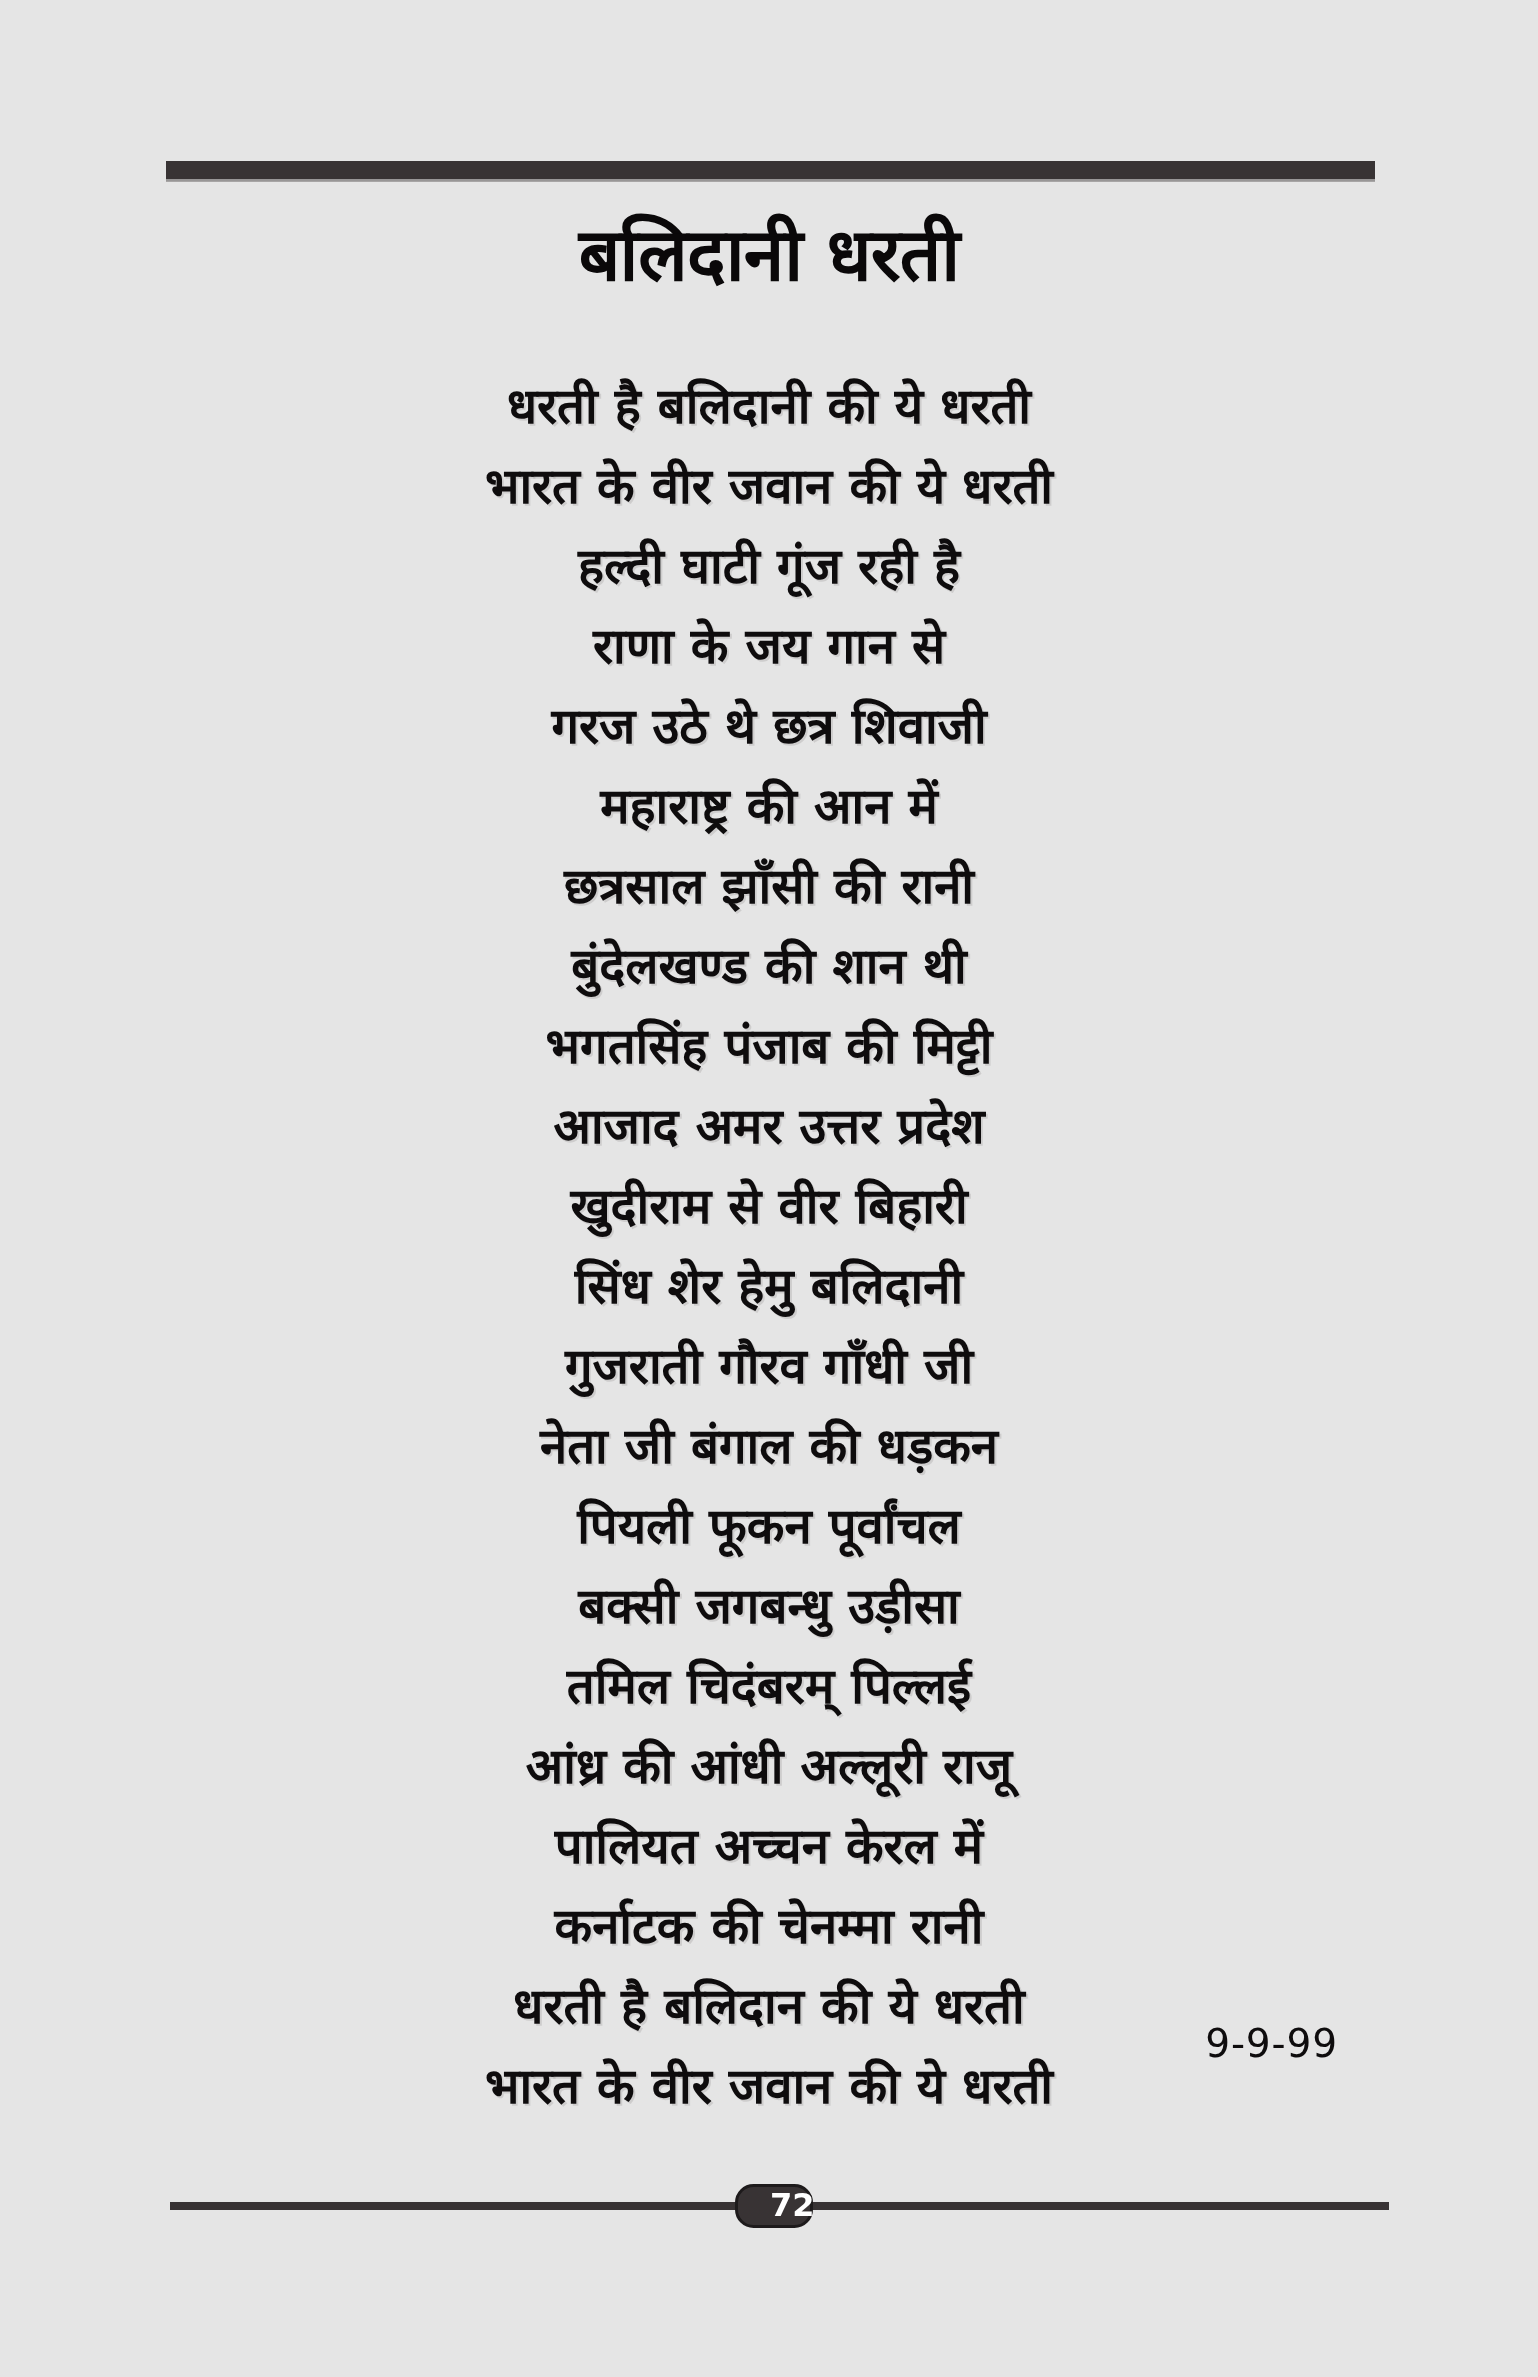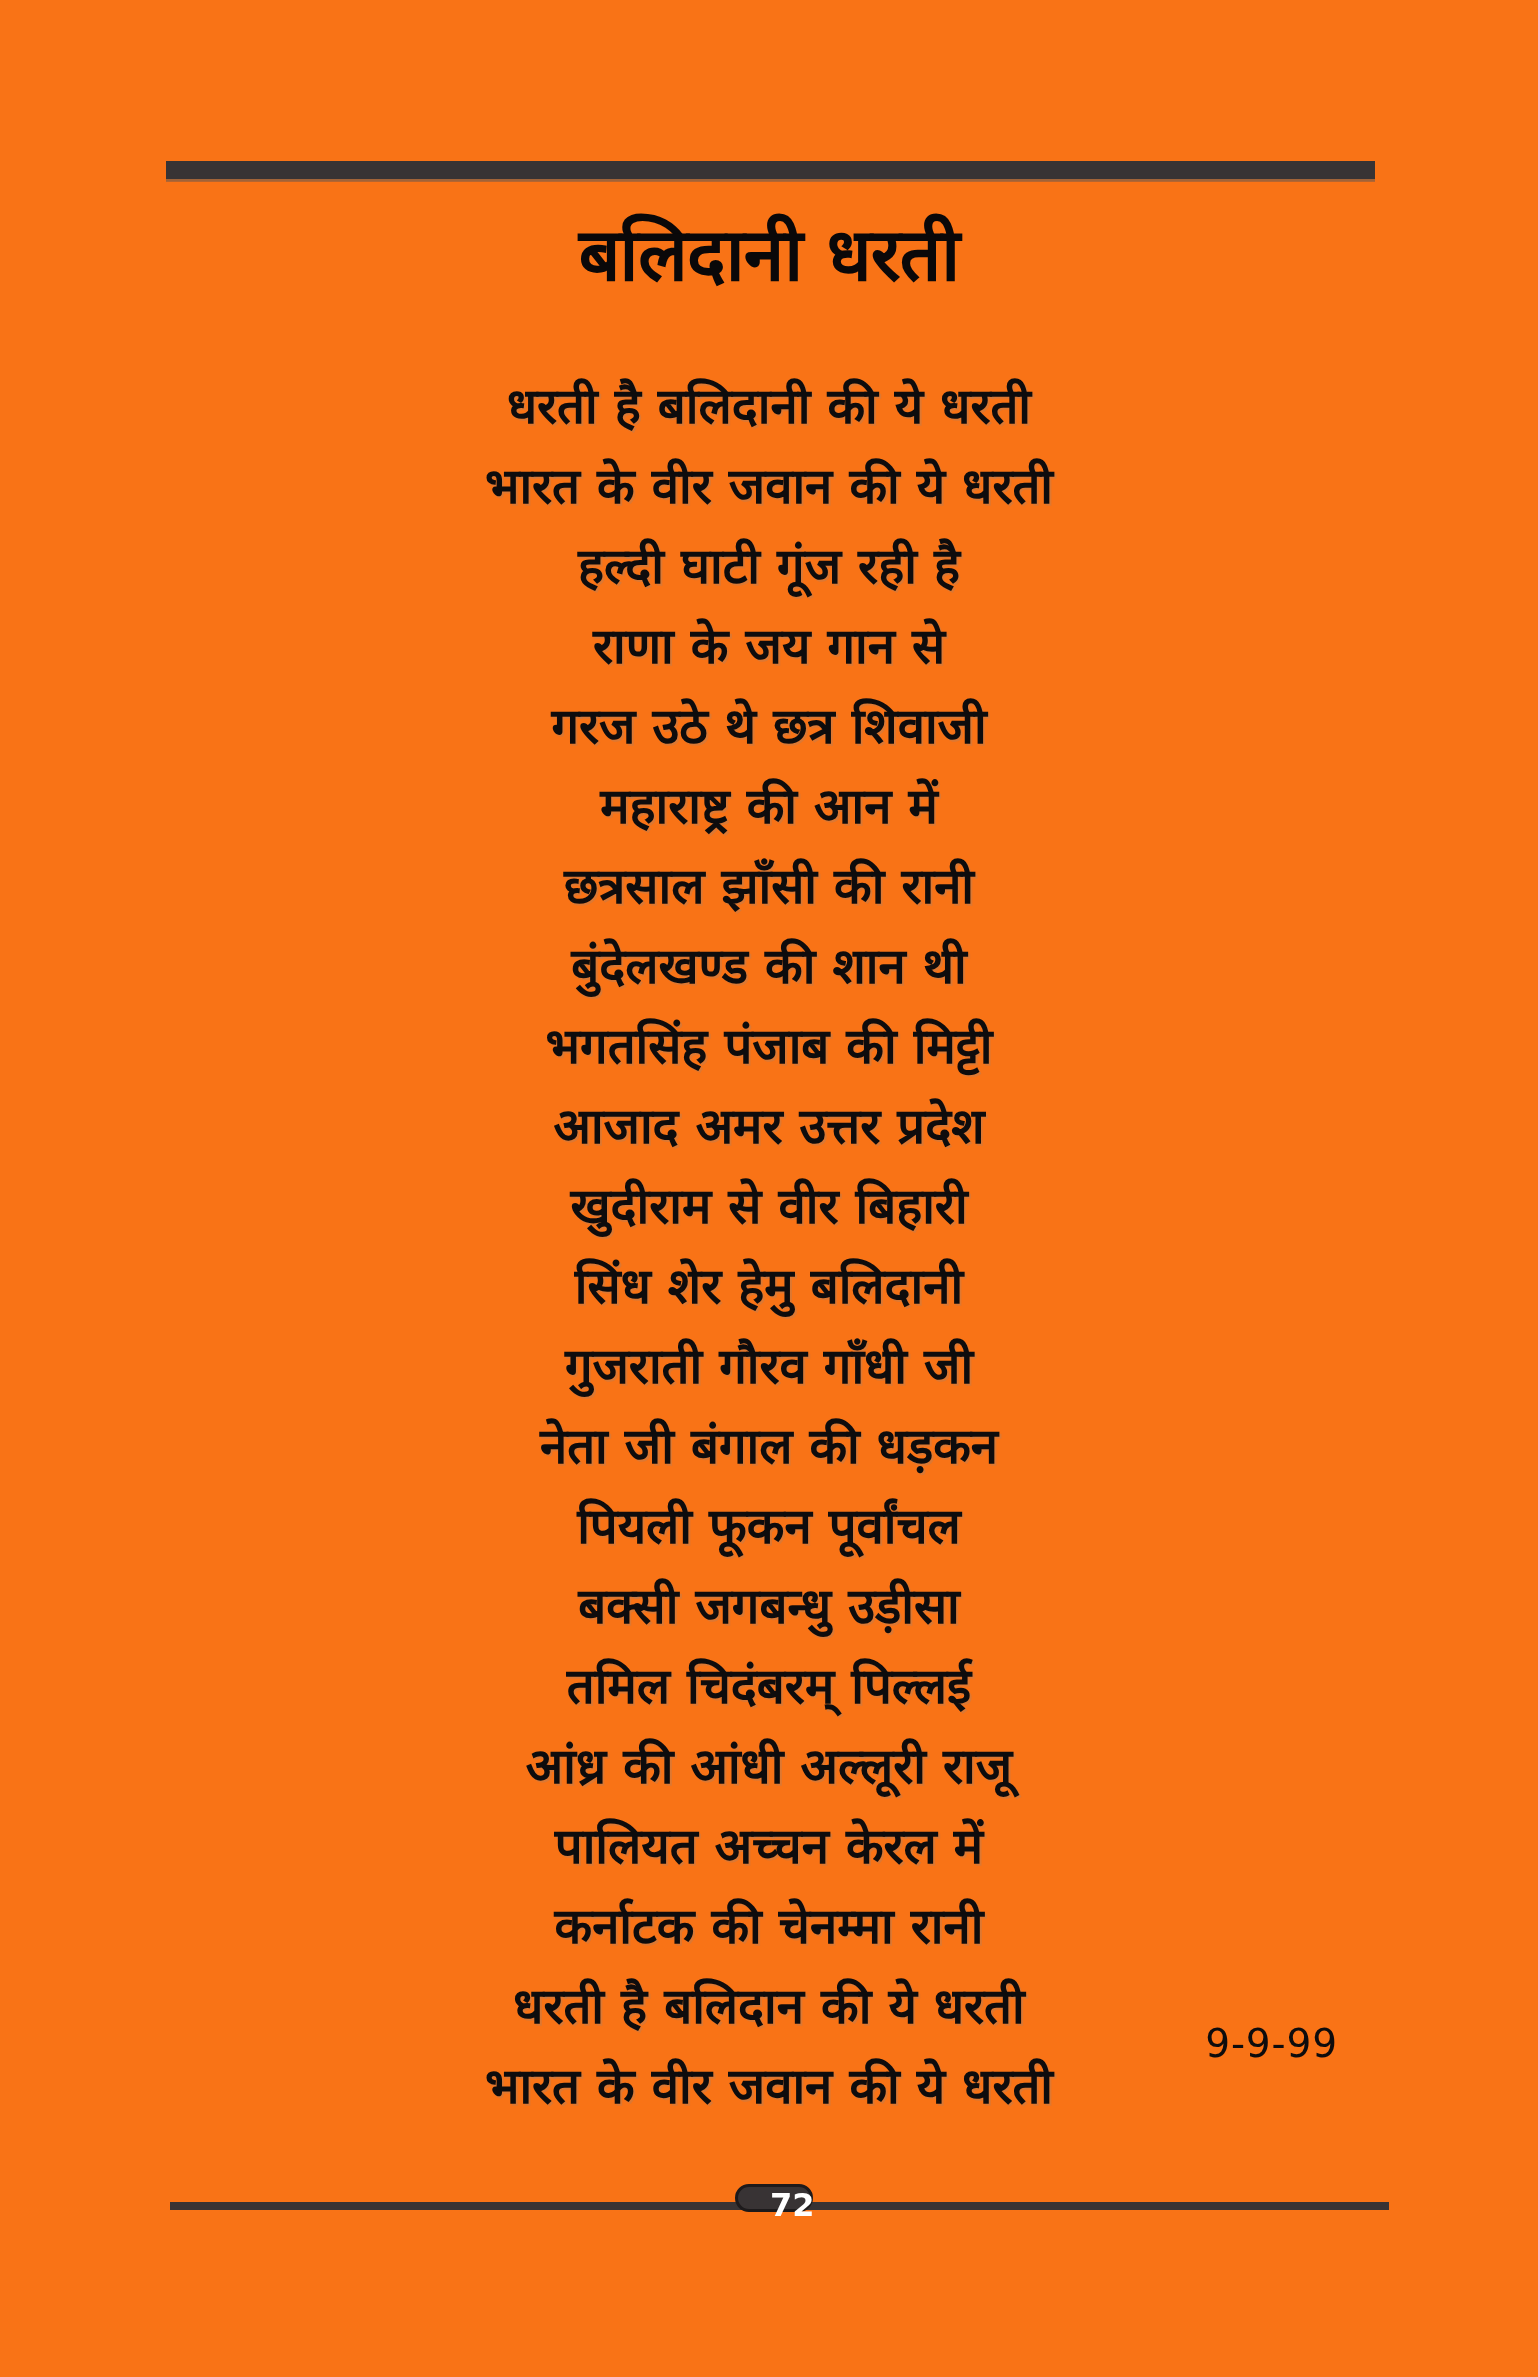--- a/index.html
+++ b/index.html
@@ -5,21 +5,21 @@
 <style>
   html, body {
     margin: 0;
     padding: 0;
     background: #ffffff;
   }
   .page {
     position: relative;
     width: 1538px;
     height: 2377px;
-    background: #f97316;
+    background: #e5e5e5;
     font-family: "DejaVu Sans", "Liberation Sans", sans-serif;
     color: #0e0c0d;
     overflow: hidden;
   }
   .top-rule {
     position: absolute;
     left: 166px;
     top: 161px;
     width: 1209px;
     height: 17.7px;
@@ -71,21 +71,21 @@
     top: 2202px;
     width: 1219px;
     height: 8.4px;
     background: #383334;
   }
   .page-badge {
     position: absolute;
     left: 735px;
     top: 2184px;
     width: 78px;
-    height: 28px;
+    height: 44px;
     background: #383334;
     border: 3.7px solid #1d1a1b;
     border-radius: 18.6px;
     box-sizing: border-box;
     text-align: center;
     line-height: 36px;
     font-size: 32px;
     font-weight: 700;
     color: #ffffff;
     padding-left: 32px;

